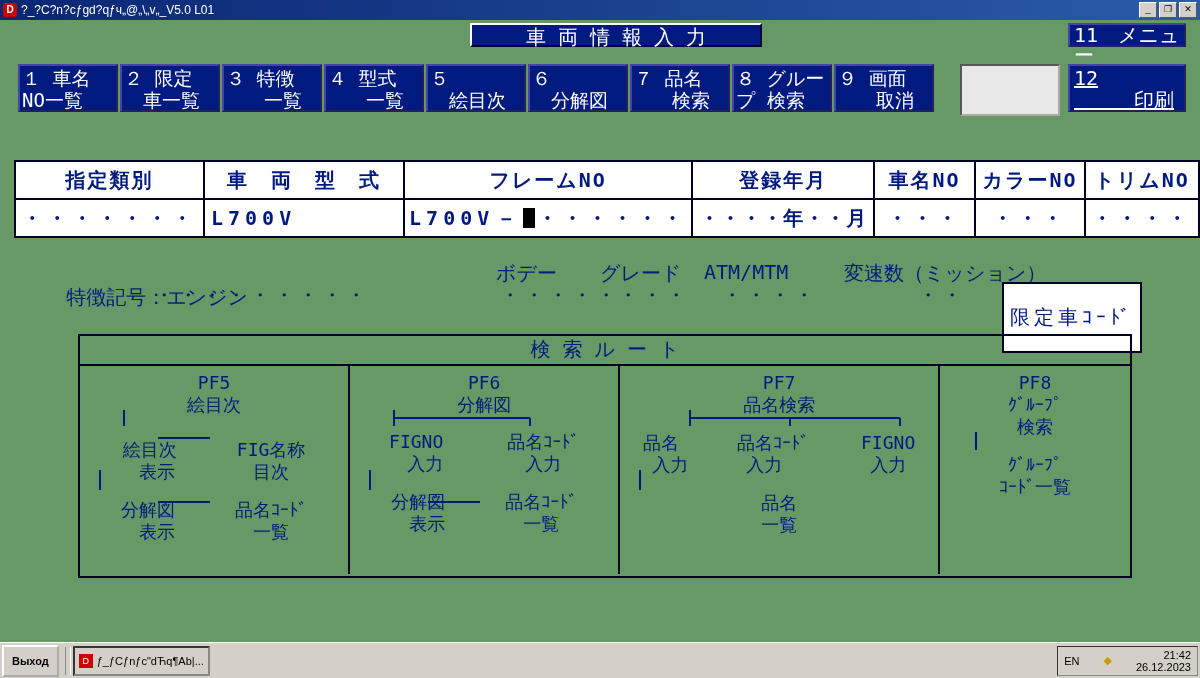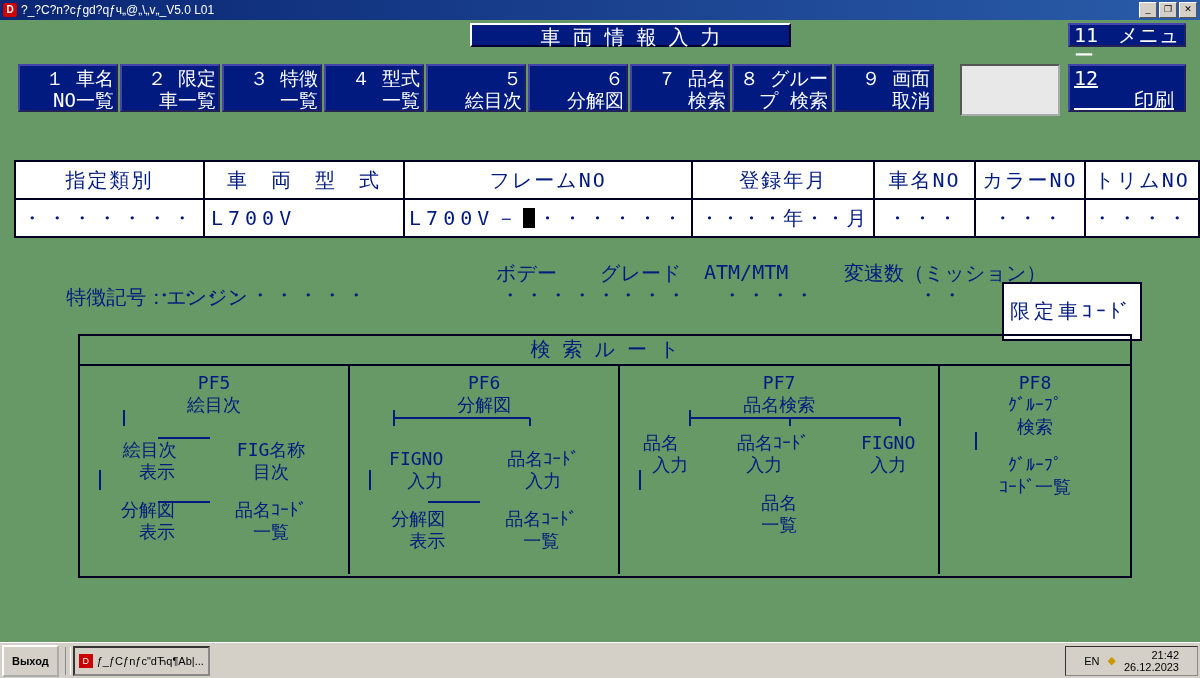--- a/index.html
+++ b/index.html
@@ -37,39 +37,39 @@
   }
   .content {
     position: relative;
     width: 1200px;
     height: 620px;
     background: #669966;
   }
   .blue-head {
     position: absolute;
     top: 3px; left: 470px;
-    width: 321px; height: 24px;
+    width: 292px; height: 24px;
     background: #001a80;
     color: #fff;
     text-align: center;
     line-height: 24px;
     letter-spacing: 12px; padding-left: 12px; box-sizing: border-box;
     border-left: 2px solid #fff; border-top: 2px solid #fff;
     border-right: 2px solid #003; border-bottom: 2px solid #003;
   }
   .menu-row {
     position: absolute; top: 44px; left: 18px;
     display: flex; gap: 2px;
   }
   .menu-btn {
     width: 100px; height: 48px;
     background: #001a80; color: #fff;
     border: 2px outset #4444aa;
     font-size: 19px; line-height: 22px;
-    text-align: right;
+    text-align: left;
     padding: 1px 2px; box-sizing: border-box;
     cursor: pointer; white-space: pre;
   }
   .menu-top-right {
     position: absolute; top: 3px; left: 1068px;
     width: 118px; height: 24px;
     background: #001a80; color: #fff;
     border: 2px outset #4444aa;
     line-height: 20px; text-align: left; padding: 0 4px; box-sizing: border-box;
     cursor: pointer;
@@ -91,21 +91,21 @@
   .tbl {
     position: absolute; top: 140px; left: 14px;
     border-collapse: collapse;
     background: #fff;
   }
   .tbl th, .tbl td {
     border: 2px solid #002;
     height: 32px;
     text-align: center;
     color: #001a80;
-    font-weight: normal;
+    font-weight: bold;
     letter-spacing: 2px;
     white-space: nowrap;
     padding: 2px 6px;
   }
   .tbl td {
     color: #001a80;
     letter-spacing: 5px;
   }
   .frame-no-cell { padding: 2px 4px !important; }
   .frame-no-wrap { display: flex; align-items: center; justify-content: flex-start; gap: 2px; }
@@ -114,21 +114,21 @@
     position: absolute; top: 240px; left: 18px;
     color: #001a80;
     font-size: 20px;
     white-space: pre;
   }
   .btn-limited {
     position: absolute;
     background: #fff;
     border: 2px solid #002;
     color: #001a80;
-    padding: 14px 6px;
+    padding: 20px 6px;
     cursor: pointer;
     letter-spacing: 4px;
   }
   
   .route-wrap {
     position: absolute; top: 314px; left: 78px;
     width: 1050px; height: 240px;
     border: 2px solid #002;
     color: #001a80;
   }
@@ -181,21 +181,21 @@
     max-width: 130px;
   }
   .tb-task .red-d {
     width: 14px; height: 14px; background: #c00; color: #fff;
     font-size: 9px; text-align: center; line-height: 14px;
     margin-right: 4px;
   }
   .tray {
     margin-left: auto; height: 28px;
     border: 1px inset #888;
-    display: flex; align-items: center; padding: 0 18px; gap: 8px;
+    display: flex; align-items: center; padding: 0 6px; gap: 24px;
   }
   .tray-time { text-align: right; line-height: 12px; font-size: 11px; }
   svg.conn { position:absolute; top:0; left:0; pointer-events:none; }
   svg.conn line { stroke:#001a80; stroke-width:2; }
 </style>
 </head>
 <body>
 
 <div class="titlebar">
   <div class="titlebar-left">
@@ -316,21 +316,21 @@
         <svg class="conn" width="270" height="208">
           <line x1="44" y1="44" x2="44" y2="52"></line>
           <line x1="44" y1="52" x2="180" y2="52"></line>
           <line x1="44" y1="52" x2="44" y2="60"></line>
           <line x1="180" y1="52" x2="180" y2="60"></line>
           <line x1="20" y1="104" x2="20" y2="124"></line>
           <line x1="78" y1="136" x2="130" y2="136"></line>
         </svg>
         <div class="rc-line">PF6</div>
         <div class="rc-line">分解図</div>
-        <div class="rc-line" style="margin-top:32px">
+        <div class="rc-line" style="margin-top:15px">
           <span>FIGNO</span><span style="display:inline-block;width:64px"></span><span>品名ｺｰﾄﾞ</span>
         </div>
         <div class="rc-line">
           <span>入力</span><span style="display:inline-block;width:82px"></span><span>入力</span>
         </div>
         <div class="rc-line" style="margin-top:16px">
           <span>分解図</span><span style="display:inline-block;width:60px"></span><span>品名ｺｰﾄﾞ</span>
         </div>
         <div class="rc-line">
           <span>表示</span><span style="display:inline-block;width:78px"></span><span>一覧</span>

